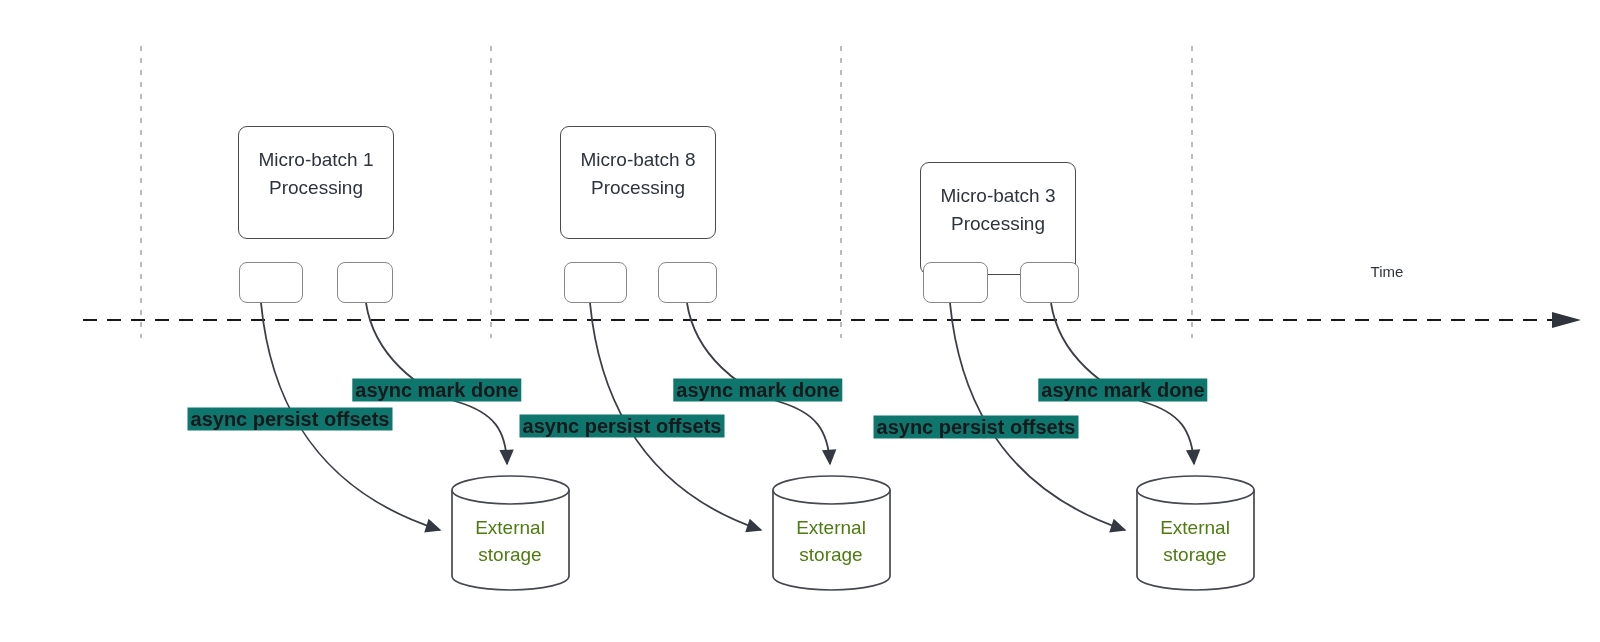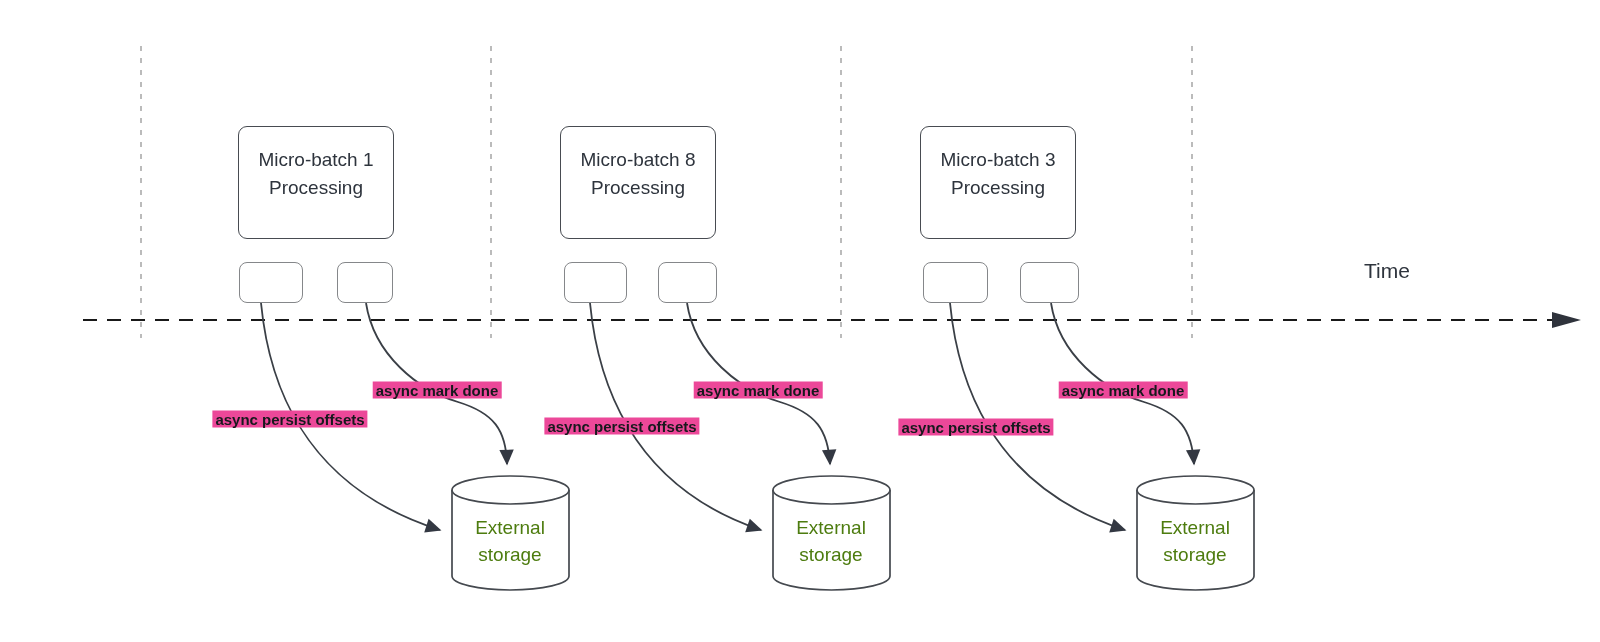--- a/index.html
+++ b/index.html
@@ -46,41 +46,41 @@
     background: #ffffff;
     border: 1.4px solid #85878a;
     border-radius: 8px;
   }
   
   .edge-label {
     position: absolute;
     transform: translate(-50%, -50%);
     white-space: nowrap;
     font-weight: bold;
-    font-size: 15px;
+    font-size: 20px;
     color: #17191d;
-    background: #ec4899;
+    background: #0f766e;
     padding: 0 3px;
   }
   
   .cyl-label {
     position: absolute;
     transform: translate(-50%, -50%);
     text-align: center;
     color: #4d7c0f;
     font-size: 19px;
     line-height: 27px;
     white-space: nowrap;
   }
   
   .time-label {
     position: absolute;
     transform: translate(-50%, -50%);
     color: #2e343d;
-    font-size: 21px;
+    font-size: 15px;
     white-space: nowrap;
   }
 </style>
 </head>
 <body>
 
 <div class="canvas">
 
   <svg class="layer-svg" width="1600" height="642" viewBox="0 0 1600 642">
     <defs>
@@ -123,21 +123,21 @@
   </svg>
 
   <div class="bigbox" style="left:238px;">
     <span class="line">Micro-batch 1</span>
     <span class="line">Processing</span>
   </div>
   <div class="bigbox" style="left:560px;">
     <span class="line">Micro-batch 8</span>
     <span class="line">Processing</span>
   </div>
-  <div class="bigbox" style="left:920px;">
+  <div class="bigbox" style="left:920px;margin-top:36px;">
     <span class="line">Micro-batch 3</span>
     <span class="line">Processing</span>
   </div>
 
   <div class="smallbox" style="left:239px;width:64px;"></div>
   <div class="smallbox" style="left:337px;width:56px;"></div>
   <div class="smallbox" style="left:564px;width:63px;"></div>
   <div class="smallbox" style="left:658px;width:59px;"></div>
   <div class="smallbox" style="left:923px;width:65px;"></div>
   <div class="smallbox" style="left:1020px;width:59px;"></div>

